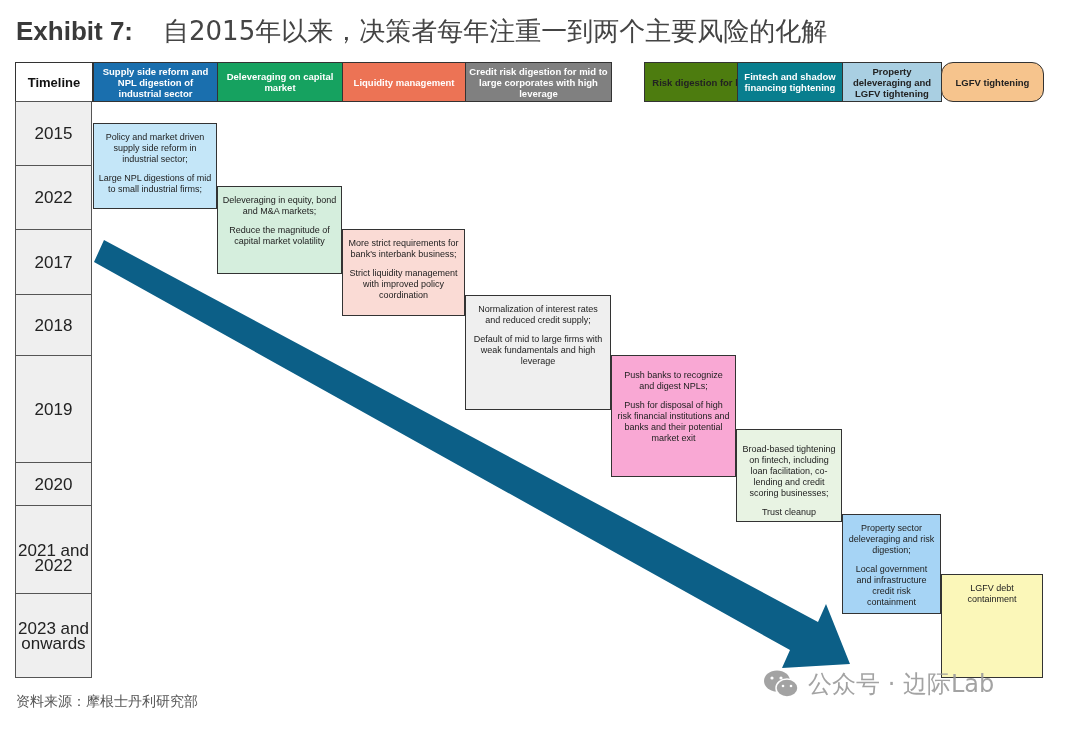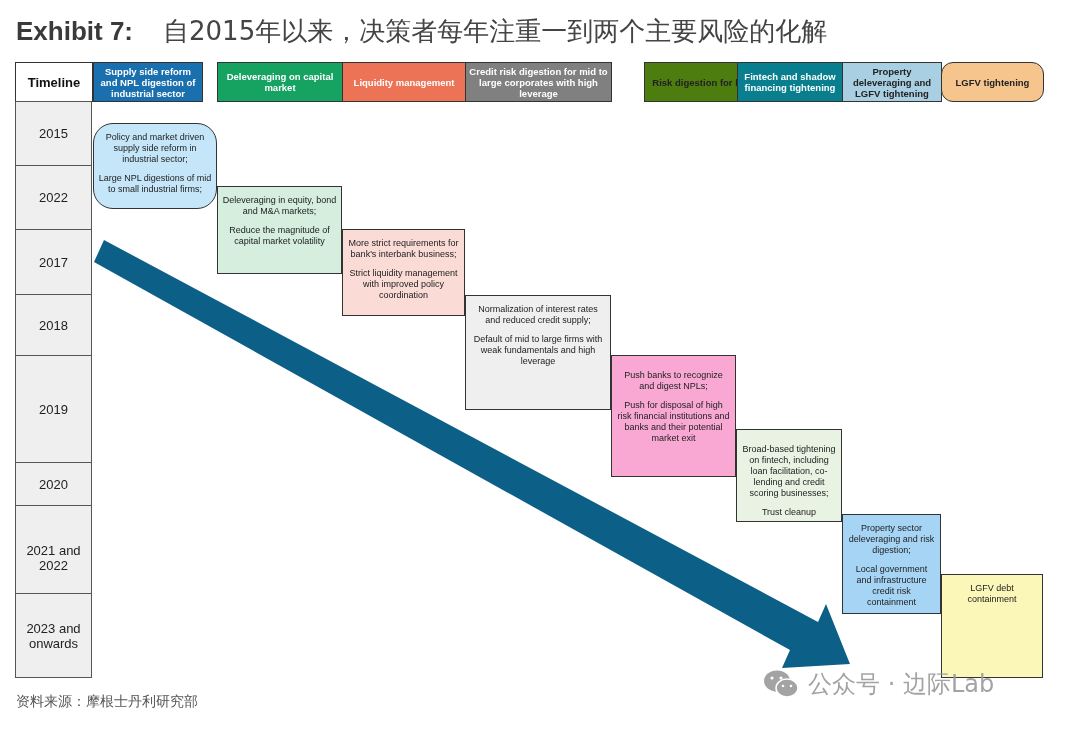--- a/index.html
+++ b/index.html
@@ -9,21 +9,21 @@
   .title .ex { font-weight: bold; margin-right: 30px; }
   .title .cn { font-family: "DejaVu Sans", sans-serif; font-weight: normal; color: #444; }
 
   .hdr { position: absolute; top: 62px; height: 40px; box-sizing: border-box; border: 1px solid #333;
          display: flex; align-items: center; justify-content: center; text-align: center;
          font-size: 9.5px; font-weight: bold; line-height: 11px; color: #fff; padding: 0 2px; }
   .hdr.timeline { background: #fff; color: #111; font-size: 13px; }
 
   .yr { position: absolute; left: 15px; width: 77px; box-sizing: border-box; border: 1px solid #555;
         background: #efefef; display: flex; align-items: center; justify-content: center;
-        text-align: center; font-size: 13px; line-height: 15px; color: #222; }
+        text-align: center; font-size: 17px; line-height: 15px; color: #222; }
 
   .box { position: absolute; box-sizing: border-box; border: 1px solid #333; font-size: 9px; line-height: 11px;
          color: #222; text-align: center; padding: 8px 4px; }
   .box p { margin: 0 0 8px 0; }
 
   .arrow { position: absolute; left: 0; top: 0; }
   .arrow-label { position: absolute; left: 380px; top: 430px; transform: rotate(33deg); transform-origin: left top;
                  color: #ffffff; font-size: 15px; white-space: nowrap; }
 
   .source { position: absolute; left: 16px; top: 693px; font-size: 14px; color: #555; font-family: "DejaVu Sans", sans-serif; }
@@ -33,21 +33,21 @@
 </style>
 </head>
 <body>
 
 <div class="title">
   <span class="ex">Exhibit 7:</span><span class="cn">自2015年以来，决策者每年注重一到两个主要风险的化解</span>
 </div>
 
 <div class="hdr timeline" style="left:15px;width:78px;">Timeline</div>
 <div id="hdr-cols">
-    <div class="hdr" style="left: 93px; width: 110px; background: rgb(26, 111, 174); color: rgb(255, 255, 255);">Supply side reform and NPL digestion of industrial sector</div>
+    <div class="hdr" style="left: 93px; width: 125px; background: rgb(26, 111, 174); color: rgb(255, 255, 255);">Supply side reform and NPL digestion of industrial sector</div>
     <div class="hdr" style="left: 217px; width: 126px; background: rgb(22, 162, 96); color: rgb(255, 255, 255);">Deleveraging on capital market</div>
     <div class="hdr" style="left: 342px; width: 124px; background: rgb(236, 115, 85); color: rgb(255, 255, 255);">Liquidity management</div>
     <div class="hdr" style="left: 465px; width: 147px; background: rgb(128, 128, 128); color: rgb(255, 255, 255);">Credit risk digestion for mid to large corporates with high leverage</div>
     <div class="hdr" style="left: 644px; width: 127px; background: #4d7c0f; color: rgb(34, 34, 34);">Risk digestion for banks</div>
     <div class="hdr" style="left: 737px; width: 106px; background: rgb(8, 126, 142); color: rgb(255, 255, 255);">Fintech and shadow financing tightening</div>
     <div class="hdr" style="left: 842px; width: 100px; background: rgb(169, 207, 226); color: rgb(34, 34, 34);">Property deleveraging and LGFV tightening</div>
     <div class="hdr" style="left: 941px; width: 103px; background: rgb(246, 196, 141); color: rgb(34, 34, 34); border-radius: 12px;">LGFV tightening</div>
   </div>
 
 <div id="years">
@@ -60,21 +60,21 @@
     <div class="yr" style="top: 505px; height: 106px;">2021 and 2022</div>
     <div class="yr" style="top: 593px; height: 85px;">2023 and onwards</div>
   </div>
 
 <svg class="arrow" width="1080" height="729">
   <polygon id="arrow-poly" points="94,262 104,240 818,622 826,604 850,664 782,668 790,650" fill="#0c5f87"></polygon>
 </svg>
 <div class="arrow-label">Financial cleanup 90% done</div>
 
 <div id="boxes">
-    <div class="box" style="left: 93px; top: 123px; width: 124px; height: 86px; background: rgb(196, 230, 248); border-radius: 20px;">
+    <div class="box" style="left: 93px; top: 123px; width: 124px; height: 86px; background: rgb(196, 230, 248);">
       <p>Policy and market driven supply side reform in industrial sector;</p>
       <p>Large NPL digestions of mid to small industrial firms;</p>
     </div>
     <div class="box" style="left: 217px; top: 186px; width: 125px; height: 88px; background: rgb(213, 238, 221);">
       <p>Deleveraging in equity, bond and M&amp;A markets;</p>
       <p>Reduce the magnitude of capital market volatility</p>
     </div>
     <div class="box" style="left: 342px; top: 229px; width: 123px; height: 87px; background: rgb(250, 219, 213);">
       <p>More strict requirements for bank's interbank business;</p>
       <p>Strict liquidity management with improved policy coordination</p>

